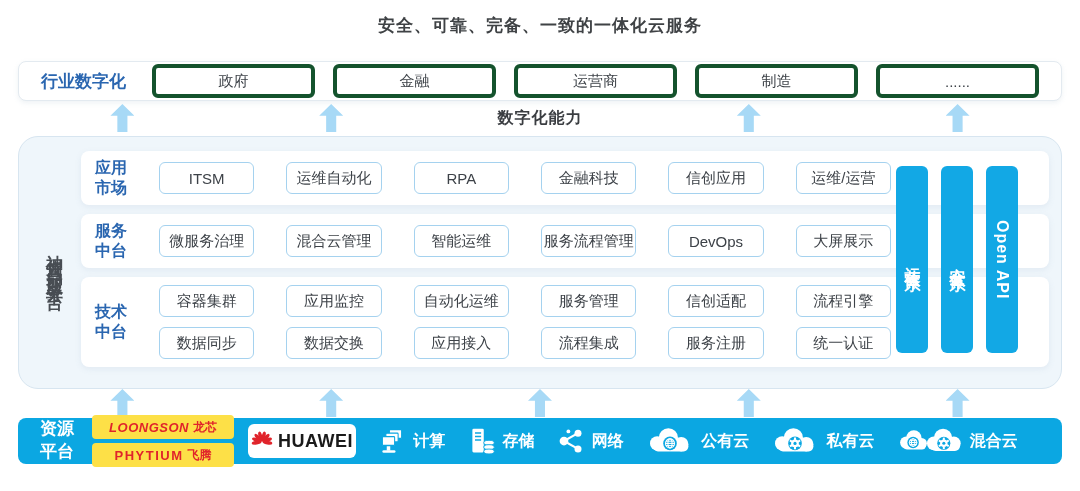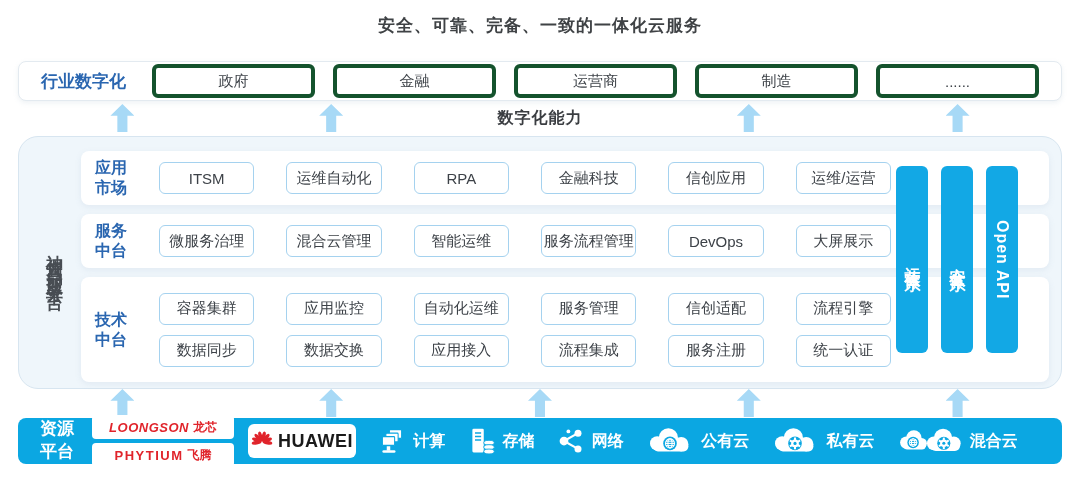--- a/index.html
+++ b/index.html
@@ -34,42 +34,42 @@
   
   .main{position:absolute;left:18px;top:136px;width:1044px;height:253px;box-sizing:border-box;
         background:#eff6fb;border:1px solid #d7e5f0;border-radius:20px;}
   .side-label{position:absolute;left:24px;top:50%;transform:translateY(-50%);
               writing-mode:vertical-rl;font-size:17px;font-weight:bold;color:#484d53;
               letter-spacing:5px;}
   .rows{position:absolute;left:62px;top:14px;width:968px;}
   .prow{background:#fff;border-radius:8px;box-shadow:0 2px 6px rgba(120,150,180,.12);
         display:flex;align-items:center;box-sizing:border-box;padding:0 158px 0 14px;}
   .prow.h54{height:54px;margin-bottom:9px;}
-  .prow.h98{height:105px;}
+  .prow.h98{height:90px;}
   .row-label{flex:0 0 52px;font-size:16px;font-weight:bold;color:#2a66b0;
              line-height:1.25;text-align:left;}
   .chips{flex:1;display:flex;gap:32px;margin-left:12px;}
   .chip{flex:1;height:30px;border:1px solid #a5d2ef;border-radius:6px;background:#fff;
         display:flex;align-items:center;justify-content:center;
         font-size:15px;color:#3d4248;white-space:nowrap;}
   .chipstack{flex:1;display:flex;flex-direction:column;gap:10px;margin-left:12px;}
   .chipstack .chips{margin-left:0;}
   .vbar{position:absolute;width:32px;height:187px;top:29px;background:#12a8e5;border-radius:6px;
         display:flex;align-items:center;justify-content:center;
         writing-mode:vertical-rl;color:#fff;font-size:16px;font-weight:bold;letter-spacing:3px;}
   .vbar.b0{left:877px;}
   .vbar.b1{left:922px;}
   .vbar.b2{left:967px;letter-spacing:1px;}
 
   
   .bottom{position:absolute;left:18px;top:418px;width:1044px;height:46px;box-sizing:border-box;
           background:#0ba7e2;border-radius:8px;display:flex;align-items:center;padding:0 22px;}
   .res-label{color:#fff;font-size:17px;font-weight:bold;line-height:1.35;flex:0 0 auto;}
   .vendor-stack{display:flex;flex-direction:column;gap:4px;margin-left:18px;flex:0 0 auto;}
-  .pill{width:142px;height:24px;background:#ffffff;border-radius:4px;
+  .pill{width:142px;height:24px;background:#fde047;border-radius:4px;
         display:flex;align-items:center;justify-content:center;gap:4px;}
   .loongson-en{font-size:13px;font-weight:900;font-style:italic;color:#e0242b;letter-spacing:.5px;}
   .loongson-cn{font-size:12px;font-weight:bold;color:#e0242b;}
   .phytium-en{font-size:13px;font-weight:bold;color:#e0242b;letter-spacing:1.5px;}
   .phytium-cn{font-size:12px;font-weight:bold;color:#e0242b;}
   .huawei-pill{width:108px;height:34px;background:#fff;border-radius:6px;margin-left:14px;
                display:flex;align-items:center;justify-content:center;gap:5px;flex:0 0 auto;}
   .huawei-name{font-size:18px;font-weight:bold;color:#1a1a1a;letter-spacing:.5px;}
   .resources{flex:1;display:flex;justify-content:space-evenly;align-items:center;}
   .res-item{display:flex;align-items:center;gap:7px;}

